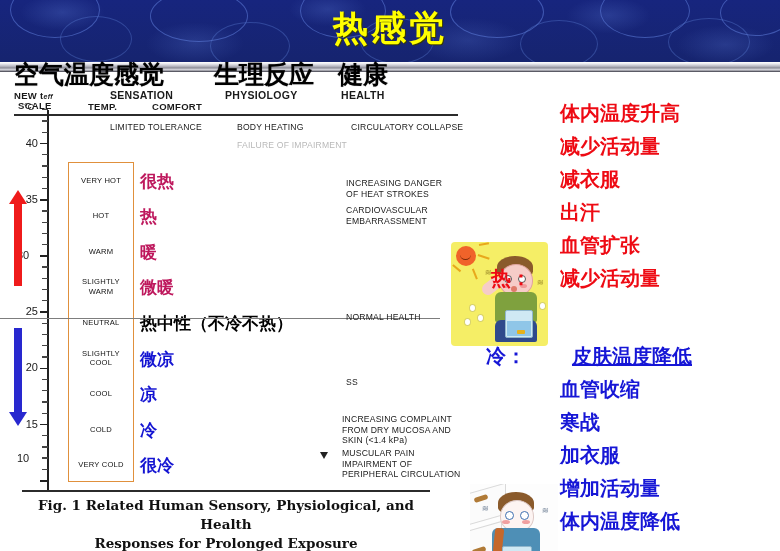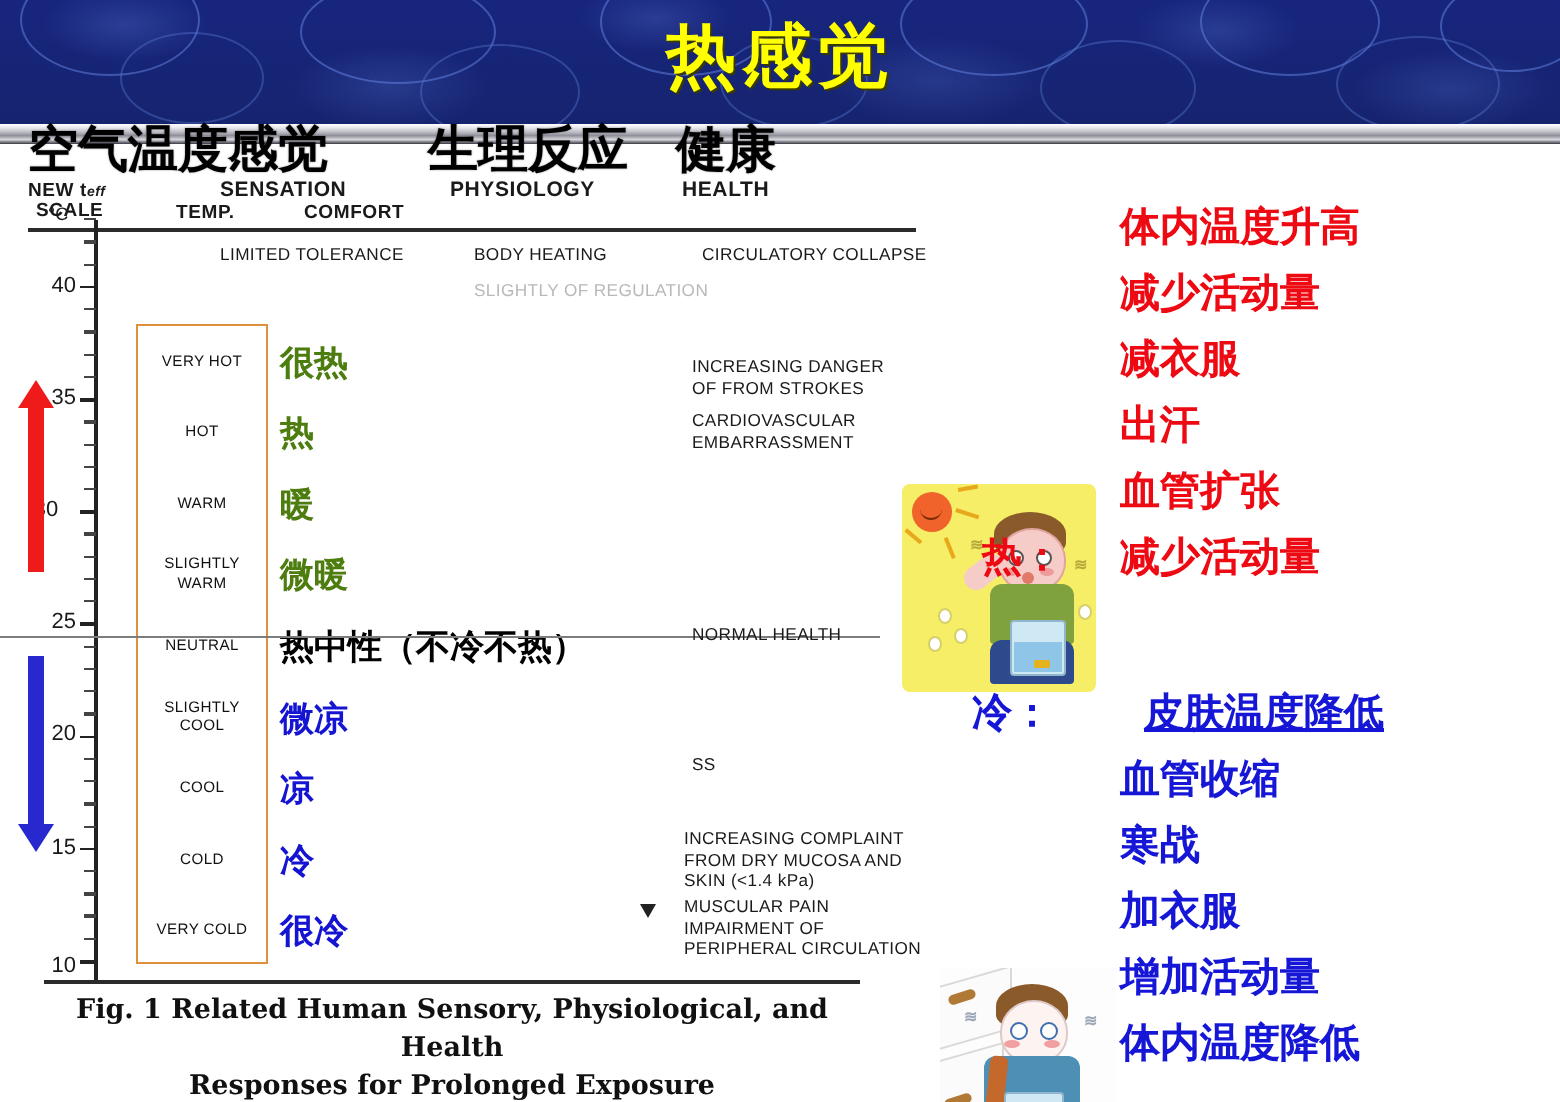--- a/index.html
+++ b/index.html
@@ -76,21 +76,21 @@
   
   .sens-box{position:absolute;left:68px;top:70px;width:66px;height:320px;border:1.6px solid #e0903c;box-sizing:border-box;}
   .sens-lab{
     position:absolute;width:70px;left:66px;text-align:center;line-height:9.5px;
     font-size:7.6px;color:#111;font-family:"Liberation Sans", sans-serif;letter-spacing:.2px;
   }
   .cn-sens{
     position:absolute;left:140px;font-weight:bold;font-size:17px;
     font-family:"DejaVu Sans", sans-serif;white-space:nowrap;
   }
-  .cn-sens.hot{color:#4d7c0f;}
+  .cn-sens.hot{color:#be185d;}
   .cn-sens.cold{color:#1414d2;}
   .cn-neutral{
     position:absolute;left:140px;color:#000;font-weight:bold;font-size:17px;
     font-family:"DejaVu Sans", sans-serif;white-space:nowrap;
   }
 
   
   .arrow{position:absolute;left:9px;width:18px;}
   .arrow .shaft{position:absolute;left:5px;width:8px;}
   .arrow .head{position:absolute;left:0;width:0;height:0;border-left:9px solid transparent;border-right:9px solid transparent;}
@@ -183,21 +183,21 @@
     <div class="en-sub" style="left:152px;top:9px;">COMFORT</div>
     <div class="en-head" style="left:225px;top:-3px;">PHYSIOLOGY</div>
     <div class="en-head" style="left:341px;top:-3px;">HEALTH</div>
     <div class="hrule" style="left:14px;top:22px;width:444px;"></div>
 
     <div class="unit-c">°C</div>
     <div class="axis-line"></div>
     <div id="ticks">
         <div class="tick-minor" style="top: 399.2px;"></div>
         <div class="tick-major" style="top: 387.965px;"></div>
-        <div class="tick-label" style="top: 385px; right: 742px;">10</div>
+        <div class="tick-label" style="top: 360px; right: 742px; text-align: center;">10</div>
         <div class="tick-minor" style="top: 376.729px;"></div>
         <div class="tick-minor" style="top: 365.494px;"></div>
         <div class="tick-minor" style="top: 354.259px;"></div>
         <div class="tick-minor" style="top: 343.024px;"></div>
         <div class="tick-major" style="top: 331.788px;"></div>
         <div class="tick-label" style="top: 325.588px; right: 742px;">15</div>
         <div class="tick-minor" style="top: 320.553px;"></div>
         <div class="tick-minor" style="top: 309.318px;"></div>
         <div class="tick-minor" style="top: 298.082px;"></div>
         <div class="tick-minor" style="top: 286.847px;"></div>
@@ -262,25 +262,25 @@
         <div class="sens-lab" style="top: 332.667px; white-space: pre-line;">COLD</div>
         <div class="cn-sens cold" style="top: 326.667px;">冷</div>
         <div class="sens-lab" style="top: 368.222px; white-space: pre-line;">VERY COLD</div>
         <div class="cn-sens cold" style="top: 362.222px;">很冷</div>
       </div>
 
     <div class="neutral-line" style="top:226px;width:440px;"></div>
 
     <div class="phys" style="left:98px;top:30px;">LIMITED TOLERANCE</div>
     <div class="phys" style="left:225px;top:30px;">BODY HEATING</div>
-    <div class="phys faded" style="left:225px;top:48px;">SLIGHTLY OF REGULATION</div>
+    <div class="phys faded" style="left:225px;top:48px;">FAILURE OF IMPAIRMENT</div>
     <div class="phys" style="left:339px;top:30px;">CIRCULATORY COLLAPSE</div>
 
     <div class="phys" style="left:334px;top:86px;">INCREASING DANGER
-OF FROM STROKES</div>
+OF HEAT STROKES</div>
     <div class="phys" style="left:334px;top:113px;">CARDIOVASCULAR
 EMBARRASSMENT</div>
     <div class="phys" style="left:334px;top:220px;">NORMAL HEALTH</div>
     <div class="phys" style="left:334px;top:285px;">SS</div>
     <div class="phys" style="left:330px;top:322px;">INCREASING COMPLAINT
 FROM DRY MUCOSA AND
 SKIN (&lt;1.4 kPa)</div>
     <div class="phys" style="left:330px;top:356px;">MUSCULAR PAIN
 IMPAIRMENT OF
 PERIPHERAL CIRCULATION</div>

